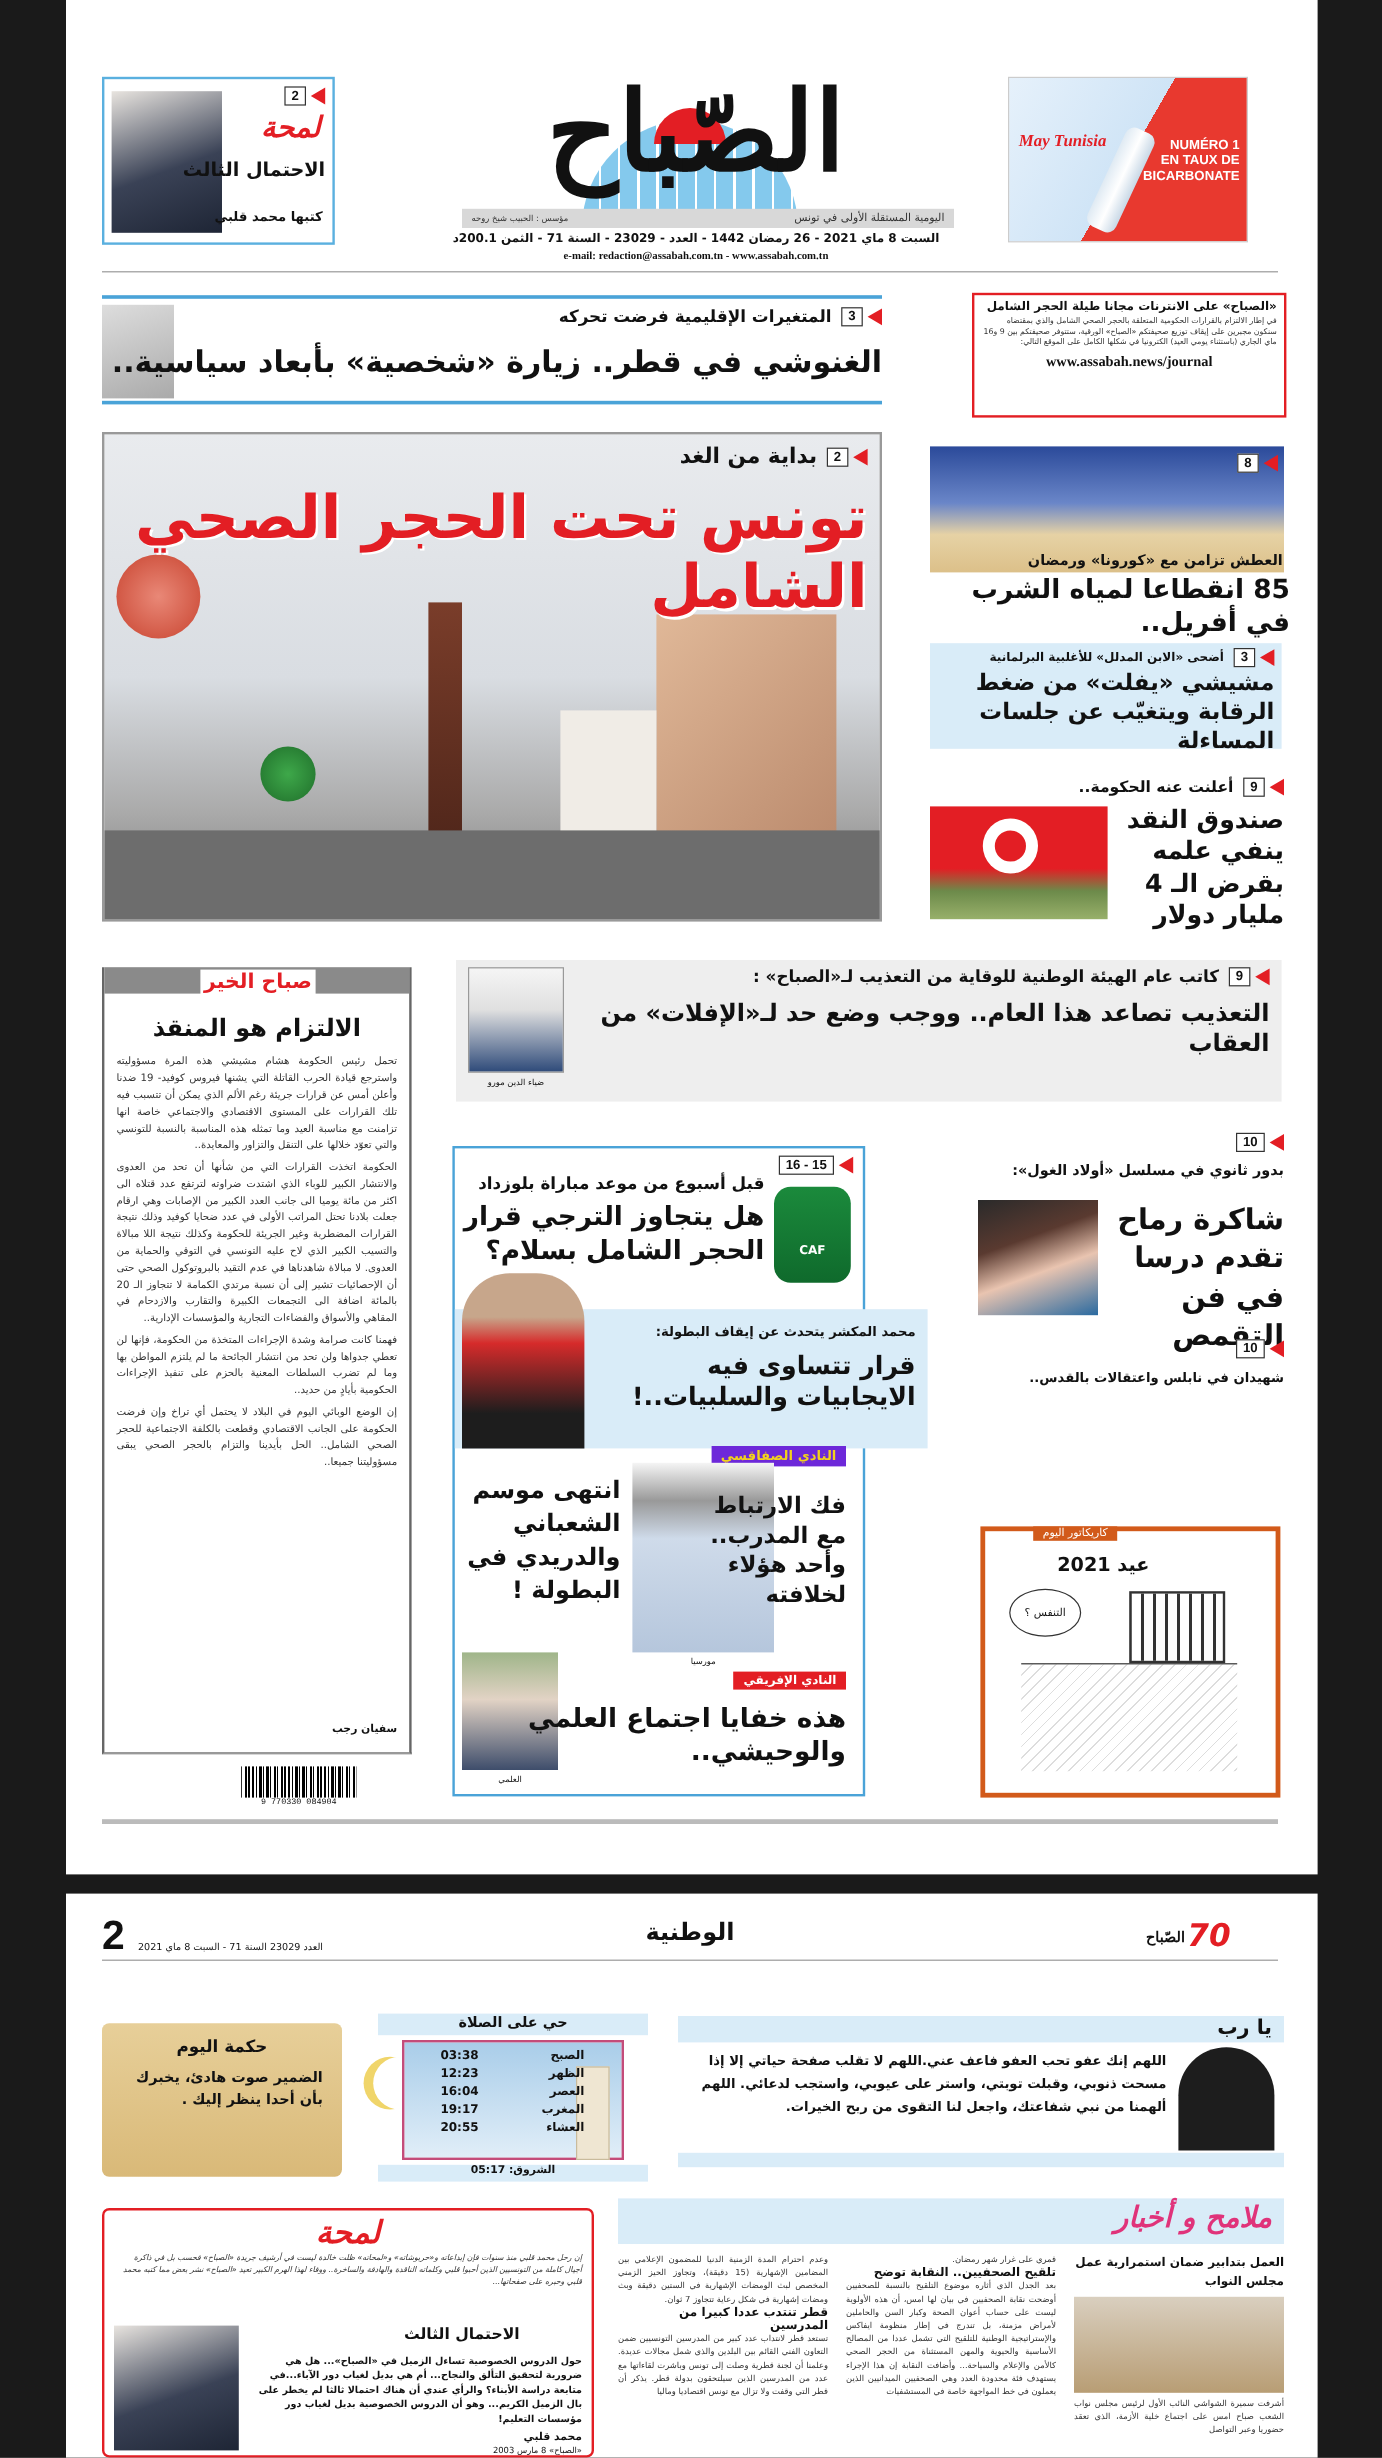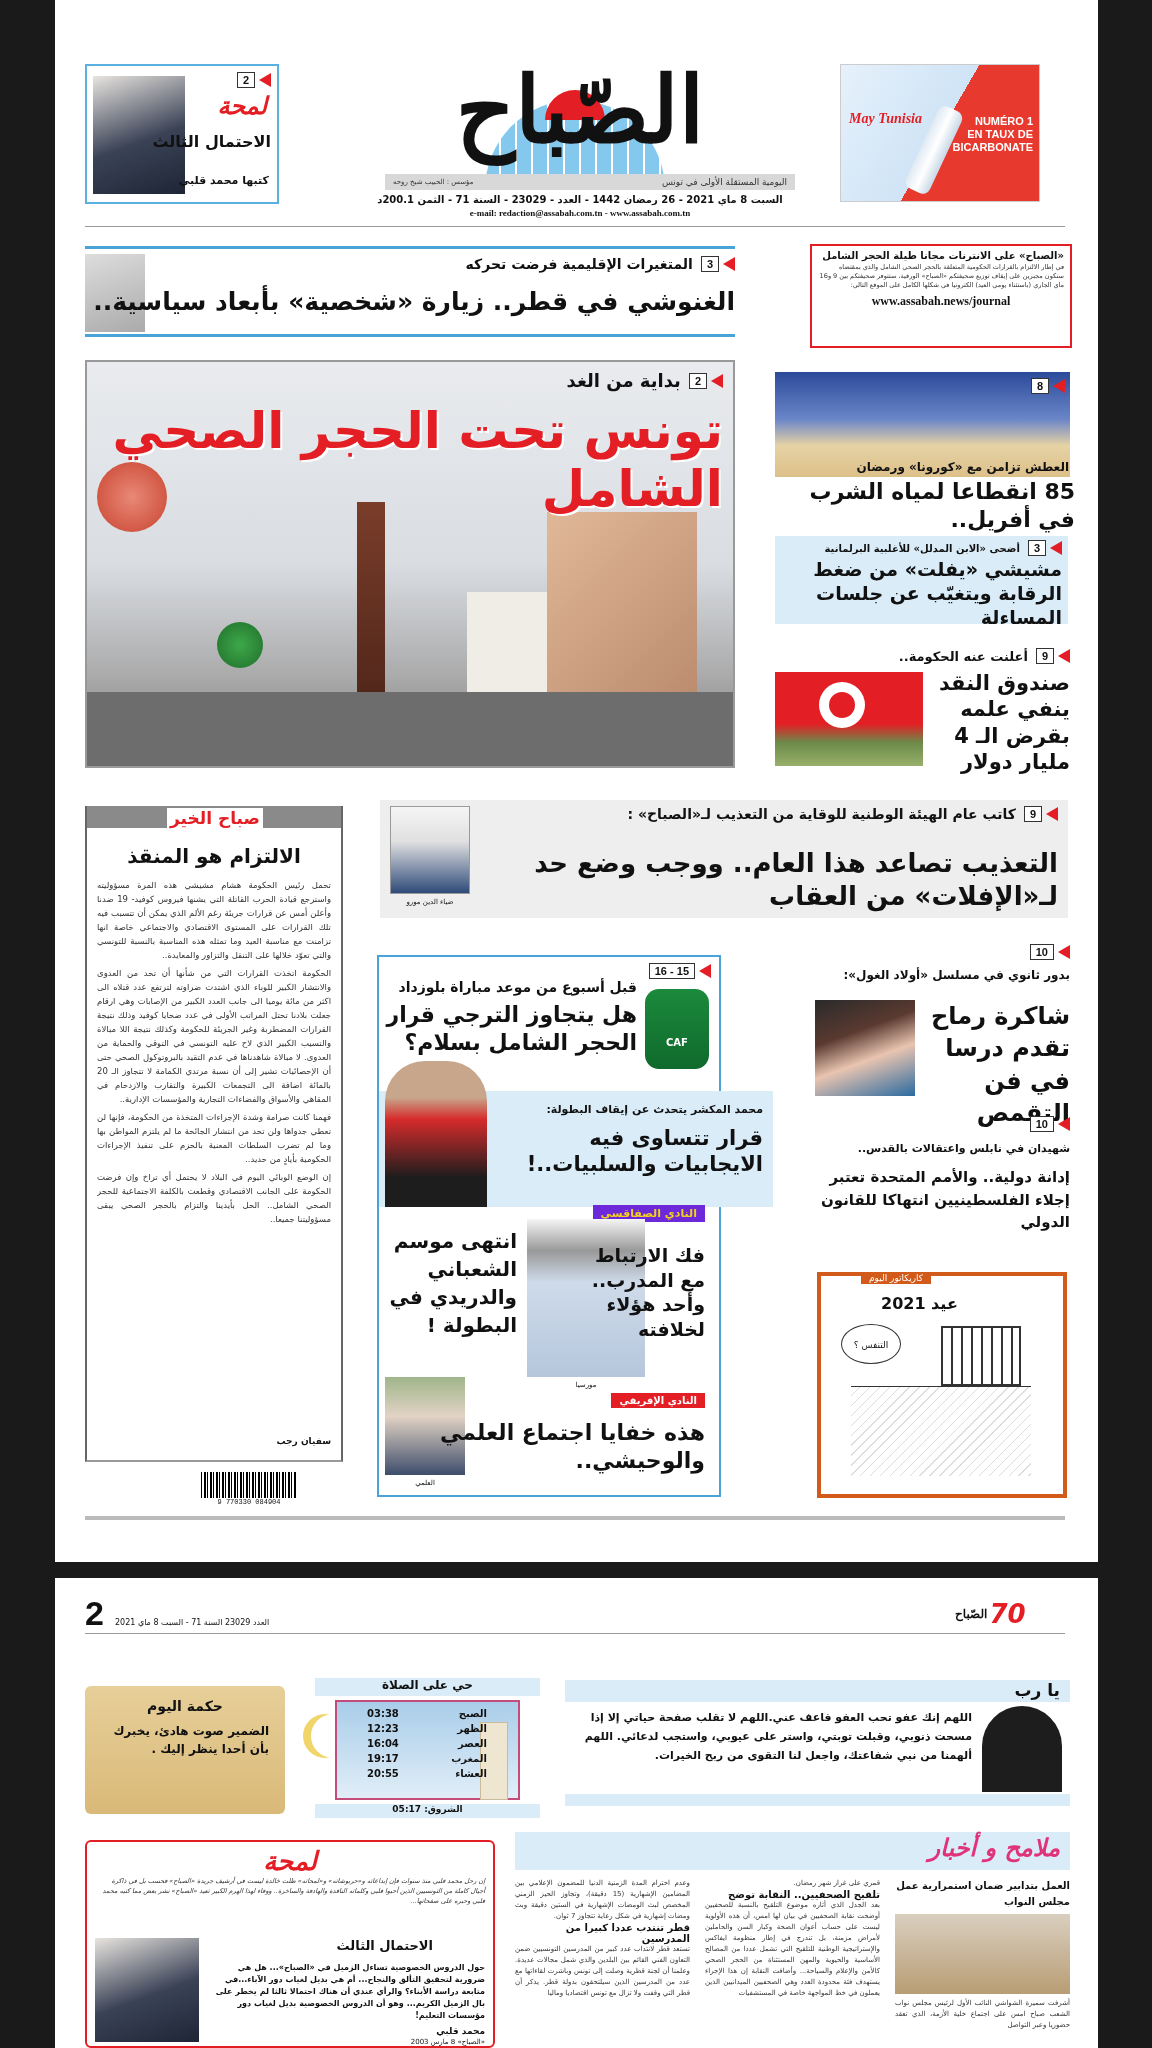--- a/index.html
+++ b/index.html
@@ -148,21 +148,21 @@
   <div class="abs" style="left:325px;top:800px;width:688px;height:118px;background:#eeeeee;">
     <div class="abs" style="left:10px;top:6px;width:80px;height:88px;border:1px solid #999;background:linear-gradient(180deg,#f5f5f5 0%,#e0e0e0 40%,#2f4b7a 100%);"></div>
     <div class="abs" style="left:10px;top:98px;width:80px;text-align:center;font-size:7px;">ضياء الدين مورو</div>
     <div class="abs" style="right:10px;top:6px;display:flex;align-items:center;gap:8px;">
       <span class="ref">
           <span class="arrow"></span>
           <span class="num">9</span>
         </span>
       <span style="font-size:14px;font-weight:bold;text-align:center;">كاتب عام الهيئة الوطنية للوقاية من التعذيب لـ«الصباح» :</span>
     </div>
-    <div class="abs hl" style="right:10px;top:47px;width:560px;font-size:26px;">التعذيب تصاعد هذا العام.. ووجب وضع حد لـ«الإفلات» من العقاب</div>
+    <div class="abs hl" style="right:10px;top:32px;width:560px;font-size:20px;">التعذيب تصاعد هذا العام.. ووجب وضع حد لـ«الإفلات» من العقاب</div>
   </div>
 
   <div class="abs" style="left:322px;top:955px;width:344px;height:542px;border:2px solid #4aa3d8;">
     <div class="abs ref" style="right:8px;top:6px;">
         <span class="arrow"></span>
         <span class="num">16 - 15</span>
       </div>
     <div class="abs" style="right:10px;top:32px;width:64px;height:80px;border-radius:14px;background:linear-gradient(180deg,#1b8a3c,#0f6a2c);color:#fff;font-size:10px;font-weight:bold;text-align:center;padding-top:48px;direction:ltr;">
       <span>CAF</span>
     </div>
@@ -196,21 +196,20 @@
     <div class="abs" style="left:0;top:56px;width:100px;height:96px;background:linear-gradient(160deg,#2a2a2a 0%,#5a3a30 35%,#e9c4b0 60%,#2a6aa0 100%);"></div>
     <div class="abs hl" style="right:0;top:56px;width:140px;font-size:24px;line-height:1.35;">شاكرة رماح تقدم درسا في فن التقمص</div>
   </div>
 
   <div class="abs" style="left:760px;top:1116px;width:255px;height:130px;">
     <div class="abs ref" style="right:0;top:0;">
         <span class="arrow"></span>
         <span class="num">10</span>
       </div>
     <div class="abs" style="right:0;top:26px;font-size:11px;font-weight:bold;">شهيدان في نابلس واعتقالات بالقدس..</div>
-    <div class="abs hl" style="right:0;top:50px;width:255px;font-size:15px;line-height:1.5;">إدانة دولية.. والأمم المتحدة تعتبر إجلاء الفلسطينيين انتهاكا للقانون الدولي</div>
   </div>
 
   <div class="abs" style="left:762px;top:1272px;width:250px;height:226px;border:4px solid #d25a1a;background:#fff;">
     <div class="abs" style="left:40px;top:-4px;background:#d25a1a;color:#fff;font-size:9px;padding:1px 8px;">كاريكاتور اليوم</div>
     <div class="abs" style="left:60px;top:18px;font-size:16px;font-weight:bold;">عيد 2021</div>
     <div class="abs" style="left:20px;top:48px;width:60px;height:40px;border:1.5px solid #333;border-radius:50%;text-align:center;line-height:40px;font-size:9px;">
       <span>التنفس ؟</span>
     </div>
     <div class="abs" style="left:120px;top:50px;width:80px;height:60px;border:2px solid #333;background:repeating-linear-gradient(90deg,#fff 0 8px,#333 8px 10px);"></div>
     <div class="abs" style="left:30px;top:110px;width:180px;height:90px;border-top:1.5px solid #333;background:repeating-linear-gradient(135deg,#fff 0 6px,#ddd 6px 7px);"></div>
@@ -219,20 +218,21 @@
   <div class="abs" style="left:30px;top:1516px;width:980px;height:4px;background:#bbb;"></div>
 </div>
 
 <div class="page2">
 
   <div class="abs" style="left:30px;top:20px;width:980px;height:36px;border-bottom:1px solid #999;">
     <div class="abs" style="right:0;top:0;width:110px;height:32px;display:flex;align-items:center;gap:2px;direction:ltr;">
       <span style="font-size:12px;font-weight:bold;font-family:'DejaVu Serif',serif;">الصّباح</span>
       <span style="font-size:26px;font-weight:bold;color:#e31e24;font-style:italic;">70</span>
     </div>
+    <div class="abs" style="left:0;right:0;top:0;text-align:center;font-size:20px;font-weight:bold;">الوطنية</div>
     <div class="abs" style="left:0;top:-4px;font-size:34px;font-weight:bold;font-family:'Liberation Sans',sans-serif;">2</div>
     <div class="abs" style="left:30px;top:20px;font-size:8px;">العدد 23029 السنة 71 - السبت 8 ماي 2021</div>
   </div>
 
   <div class="abs" style="left:510px;top:102px;width:505px;height:136px;">
     <div class="abs lightblue" style="left:0;top:0;width:505px;height:22px;"></div>
     <div class="abs lightblue" style="left:0;top:114px;width:505px;height:12px;"></div>
     <div class="abs" style="right:10px;top:0;font-size:17px;font-weight:bold;">يا رب</div>
     <div class="abs" style="right:8px;top:26px;width:80px;height:86px;background:#1d1d1d;border-radius:40px 40px 0 0;"></div>
     <div class="abs" style="right:98px;top:28px;width:390px;font-size:11px;font-weight:bold;line-height:19px;">اللهم إنك عفو تحب العفو فاعف عني.اللهم لا تقلب صفحة حياتي إلا إذا مسحت ذنوبي، وقبلت توبتي، واستر على عيوبي، واستجب لدعائي. اللهم ألهمنا من نبي شفاعتك، واجعل لنا التقوى من ربح الخيرات.</div>

